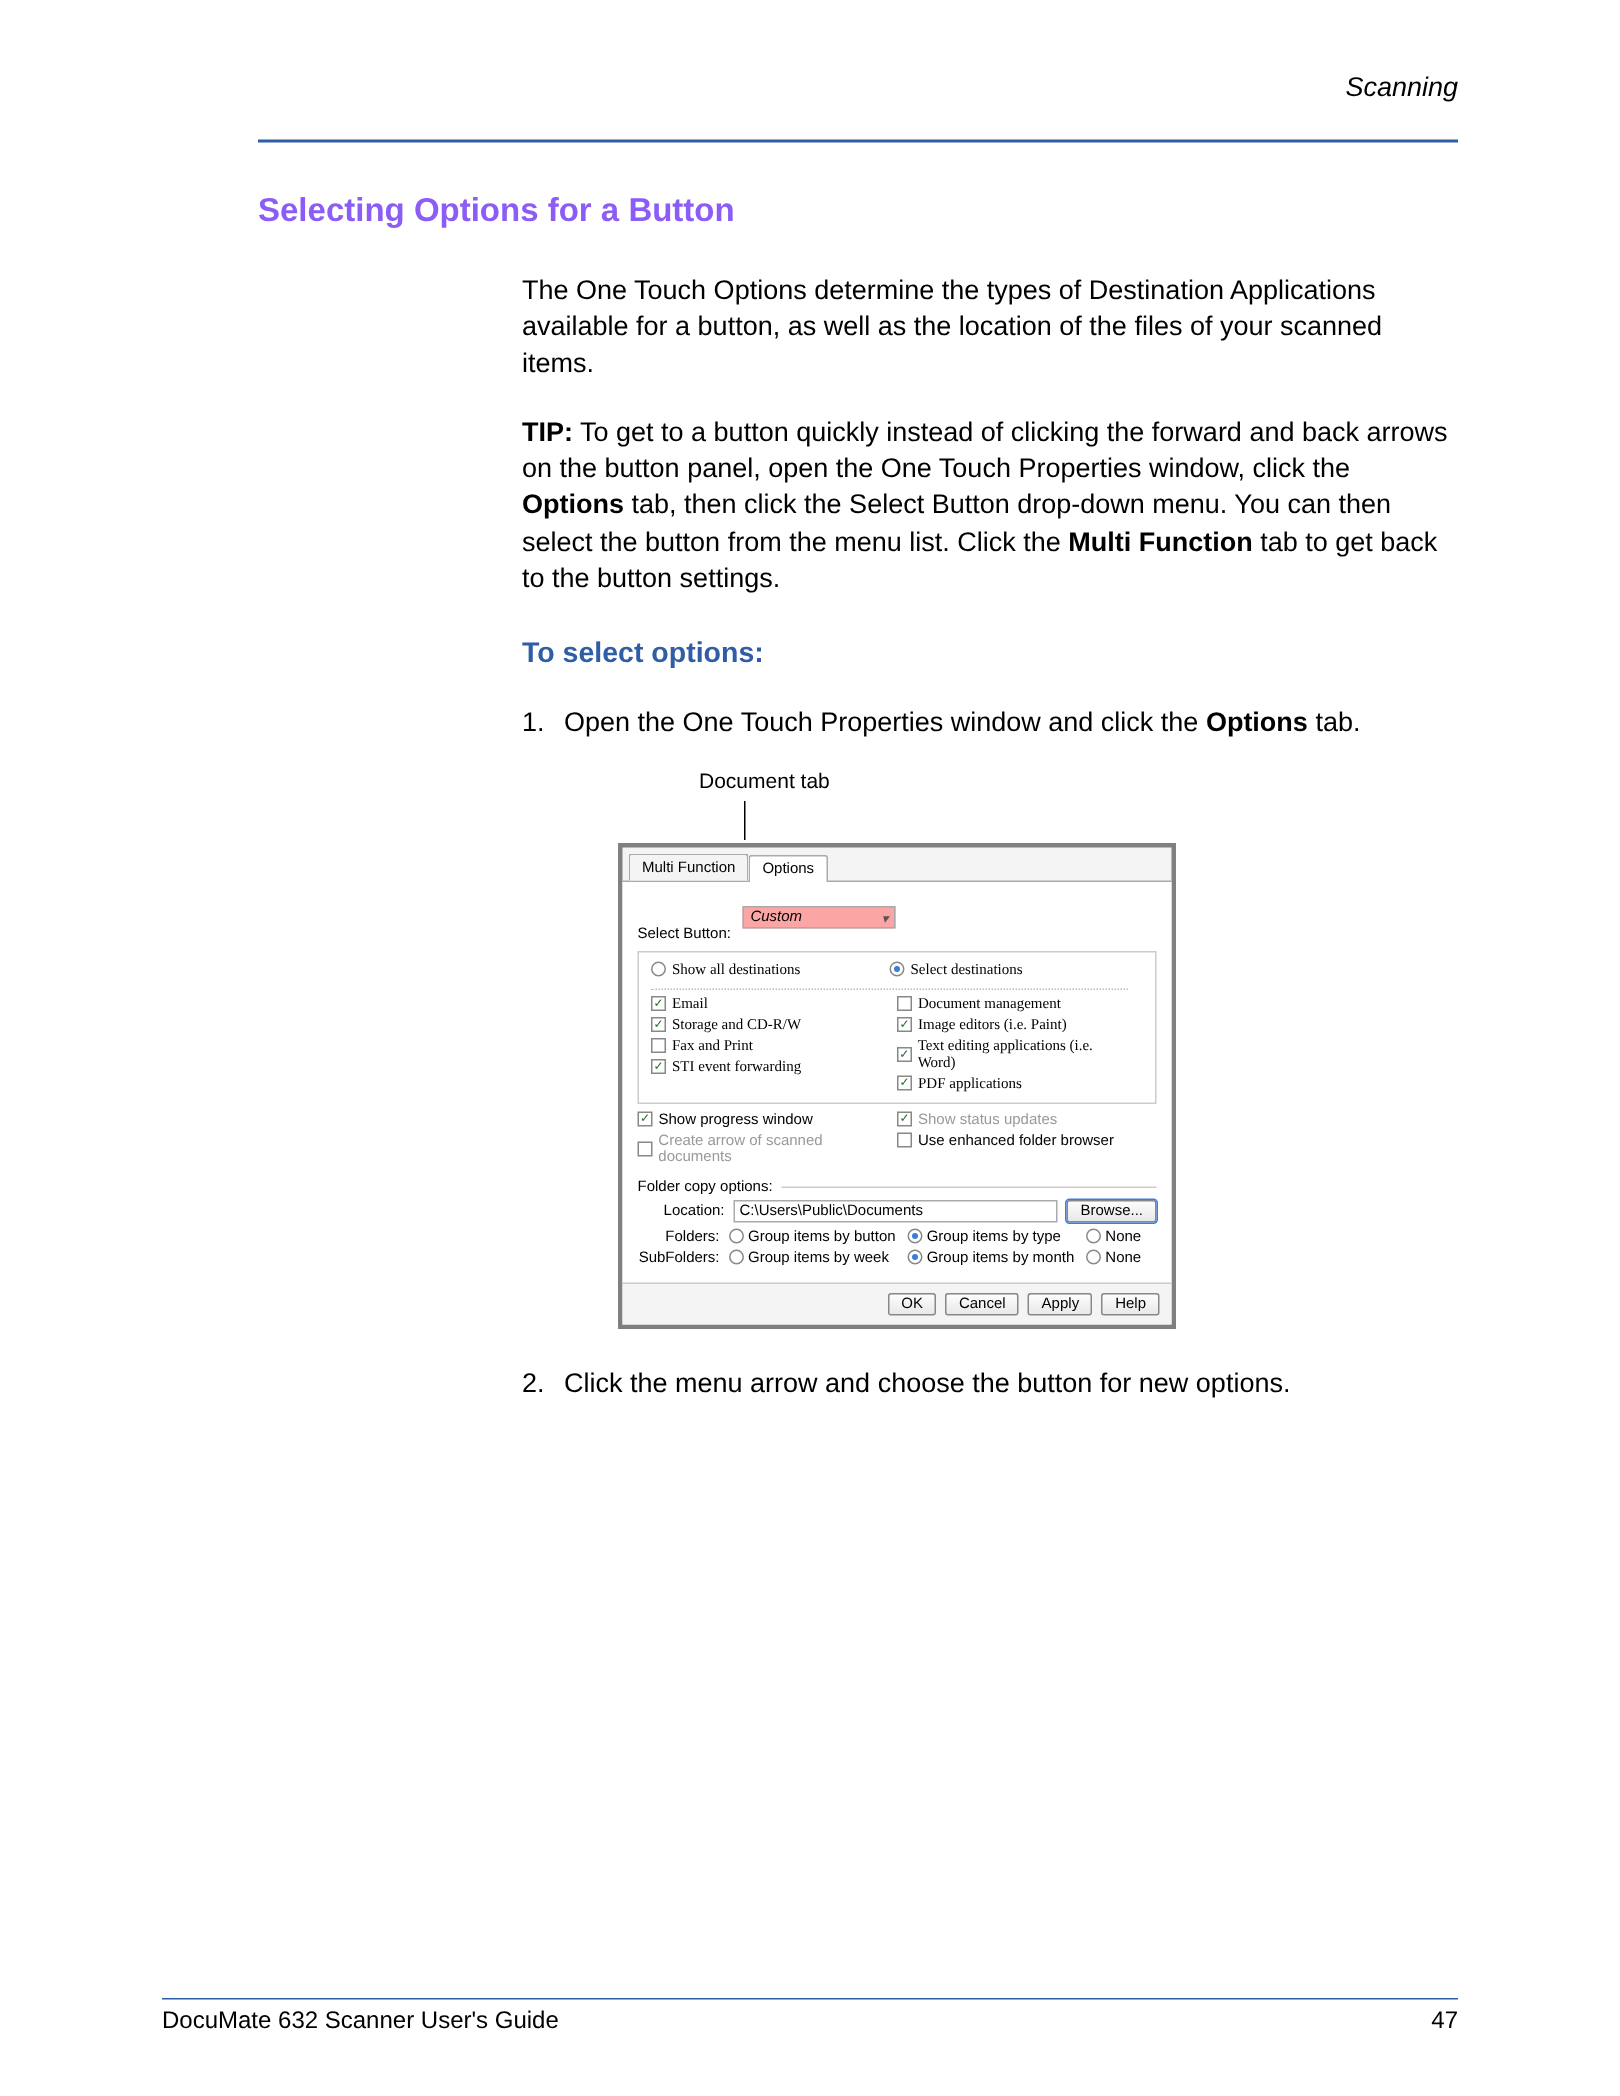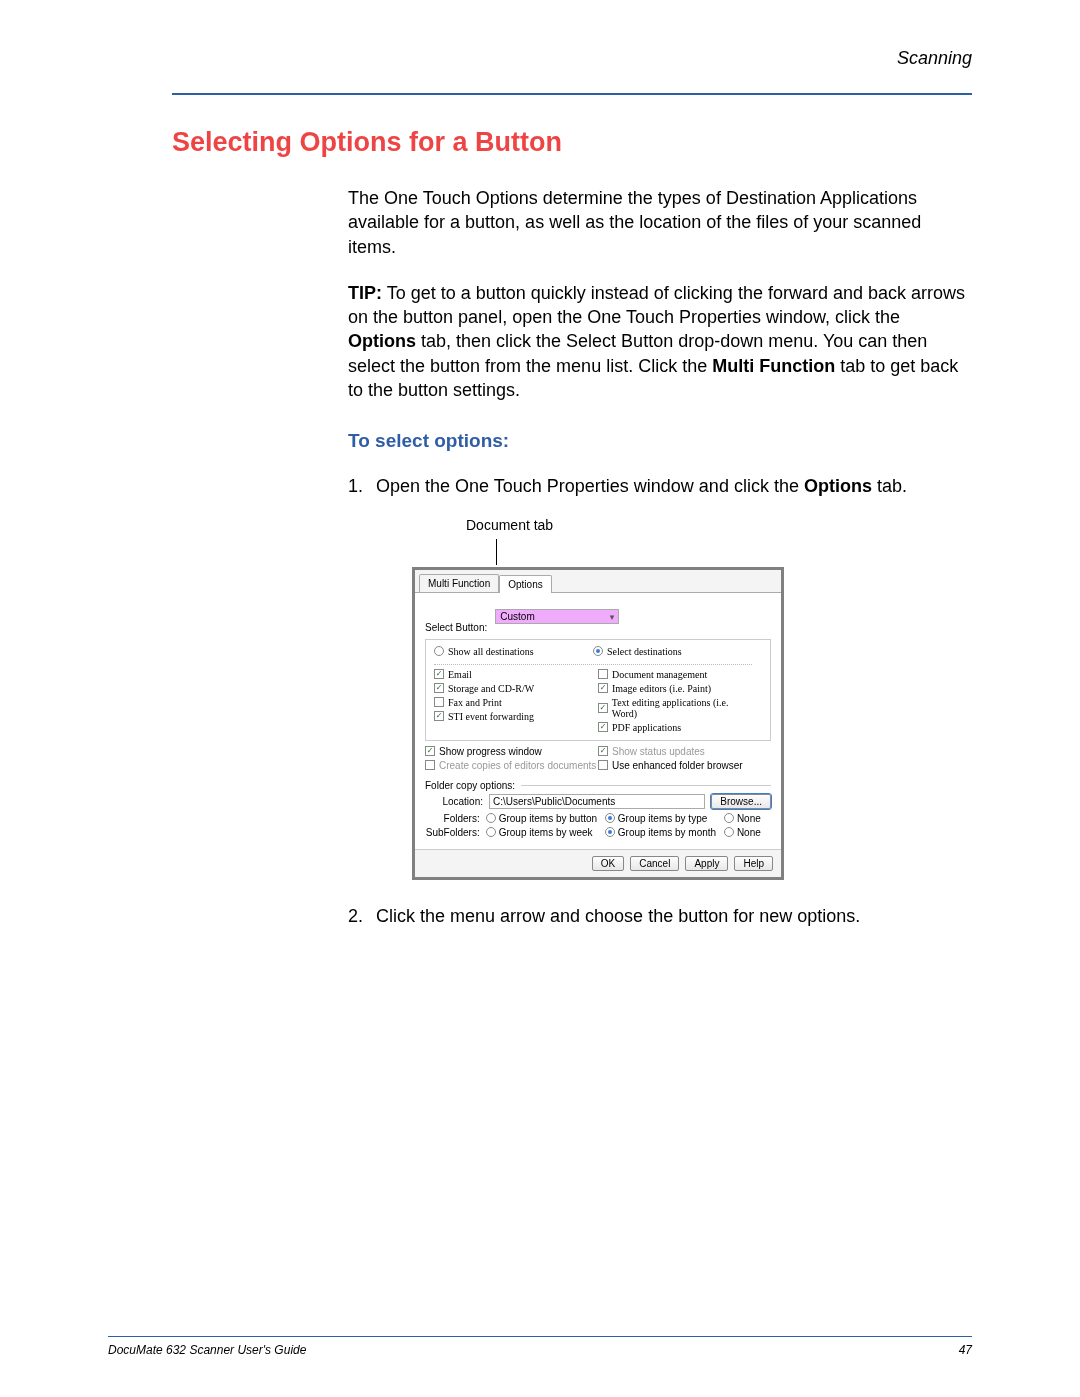--- a/index.html
+++ b/index.html
@@ -19,22 +19,22 @@
     font-style: italic;
     font-size: 18px;
     padding-bottom: 24px;
   }
   .header-rule {
     height: 2px;
     background: #2f5da6;
     margin-bottom: 32px;
   }
   .section-heading {
-    color: #ef4444;
-    font-size: 27px;
+    color: #8b5cf6;
+    font-size: 22px;
     font-weight: bold;
     margin-bottom: 28px;
   }
   .body-col {
     margin-left: 176px;
   }
   .para {
     font-size: 18px;
     line-height: 1.35;
     margin-bottom: 22px;
@@ -107,26 +107,27 @@
   .row {
     display: flex;
     align-items: center;
     gap: 8px;
     margin-bottom: 6px;
   }
   .row label.lbl { font-size: 10px; margin-top: 21px; }
   .select-box {
     border: 1px solid #aaa;
     padding: 1px 4px;
-    width: 124px;
+    width: 102px;
     display: flex;
     justify-content: space-between;
     align-items: center;
-    background: #f0abfc;
-    font-size: 10px;
+    background: #fca5a5;
+    font-size: 10px;
+    font-style: italic;
   }
   .chev { font-size: 9px; color: #555; }
   .groupbox {
     border: 1px solid #ccc;
     margin: 5px 0;
     padding: 6px 18px 4px 8px;
     position: relative;
     font-family: Liberation Serif, serif;
   }
   .radio-row, .check-row {
@@ -221,22 +222,21 @@
     right: 108px;
   }
   .footer-rule {
     height: 1px;
     background: #2f5da6;
     margin-bottom: 6px;
   }
   .footer-row {
     display: flex;
     justify-content: space-between;
-    font-style: italic;
-    font-size: 12px;
+    font-size: 16px;
   }
 </style>
 </head>
 <body>
 
 <div class="page">
   <div class="header-section">Scanning</div>
   <div class="header-rule"></div>
 
   <h1 class="section-heading">Selecting Options for a Button</h1>
@@ -334,21 +334,21 @@
           </div>
 
           <div class="two-col">
             <div class="col">
               <div class="check-row">
                   <span class="chk checked"></span>
                   <span>Show progress window</span>
                 </div>
               <div class="check-row disabled">
                   <span class="chk"></span>
-                  <span>Create copies of editors documents</span>
+                  <span>Create arrow of scanned documents</span>
                 </div>
             </div>
             <div class="col">
               <div class="check-row disabled">
                   <span class="chk checked"></span>
                   <span>Show status updates</span>
                 </div>
               <div class="check-row">
                   <span class="chk"></span>
                   <span>Use enhanced folder browser</span>

